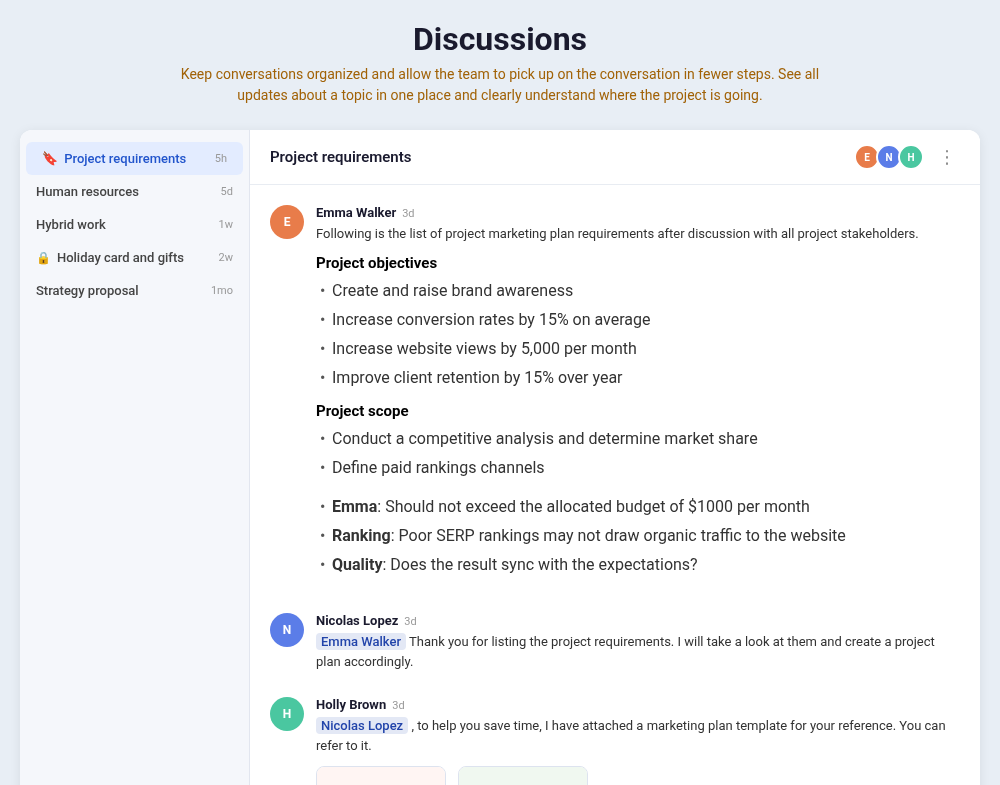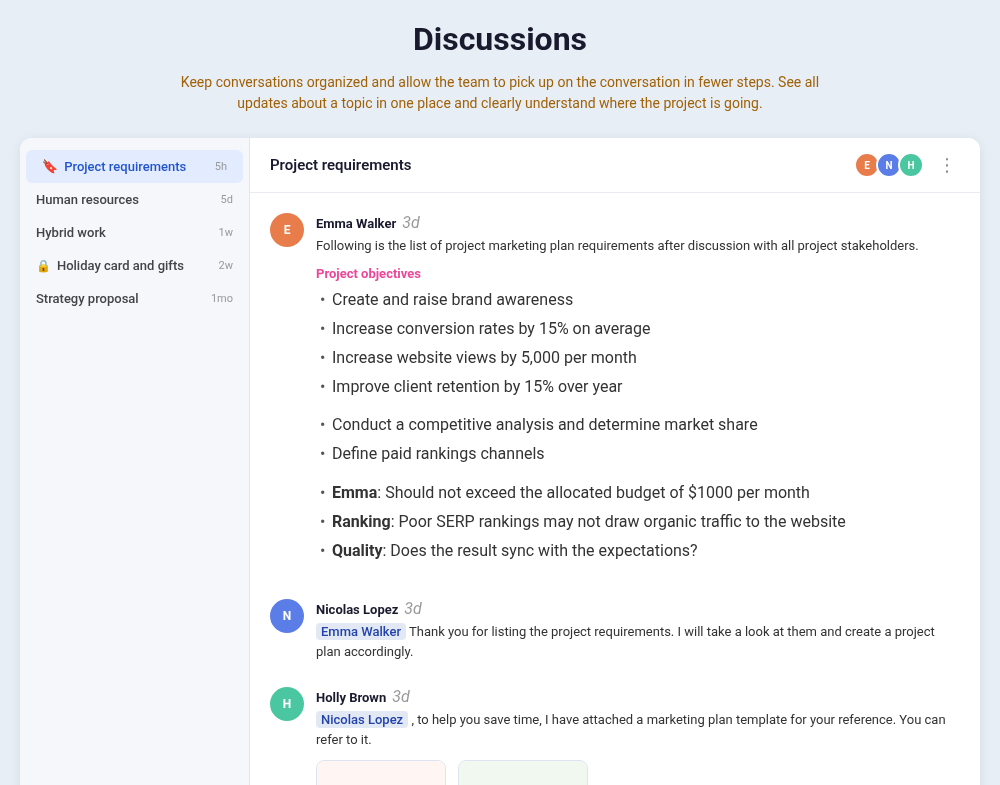--- a/index.html
+++ b/index.html
@@ -10,21 +10,21 @@
       padding: 20px;
     }
     .page-header {
       text-align: center;
       margin-bottom: 24px;
     }
     .page-title {
       font-size: 32px;
       font-weight: 700;
       color: #1a1a2e;
-      margin-bottom: 14px;
+      margin-bottom: 6px;
     }
     .page-subtitle {
       font-size: 14px;
       color: #a16207;
       max-width: 660px;
       margin: 0 auto;
       line-height: 1.5;
     }
     .main-container {
       display: flex;
@@ -152,33 +152,32 @@
       align-items: baseline;
       gap: 6px;
       margin-bottom: 4px;
     }
     .message-author {
       font-size: 13px;
       font-weight: 700;
       color: #1a1a2e;
     }
     .message-time {
-      font-size: 16px;
+      font-size: 11px;
       color: #999;
-      font-style: italic;
     }
     .message-text {
       font-size: 13px;
       color: #333;
       line-height: 1.55;
     }
     .section-title {
-      font-size: 13px;
-      font-weight: 700;
-      color: #ec4899;
+      font-size: 15px;
+      font-weight: 700;
+      color: #000000;
       margin: 10px 0 5px 0;
     }
     .bullet-list {
       list-style: none;
       padding: 0;
       margin: 0 0 10px 0;
     }
     .bullet-list li {
       font-size: 16px;
       color: #333;
@@ -296,20 +295,21 @@
               <span class="message-time">3d</span>
             </div>
             <p class="message-text">Following is the list of project marketing plan requirements after discussion with all project stakeholders.</p>
             <div class="section-title">Project objectives</div>
             <ul class="bullet-list">
               <li>Create and raise brand awareness</li>
               <li>Increase conversion rates by 15% on average</li>
               <li>Increase website views by 5,000 per month</li>
               <li>Improve client retention by 15% over year</li>
             </ul>
+            <div class="section-title">Project scope</div>
             <ul class="bullet-list">
               <li>Conduct a competitive analysis and determine market share</li>
               <li>Define paid rankings channels</li>
             </ul>
             <ul class="bullet-list">
               <li><span class="constraint-key">Emma</span>: Should not exceed the allocated budget of $1000 per month</li>
               <li><span class="constraint-key">Ranking</span>: Poor SERP rankings may not draw organic traffic to the website</li>
               <li><span class="constraint-key">Quality</span>: Does the result sync with the expectations?</li>
             </ul>
           </div>

